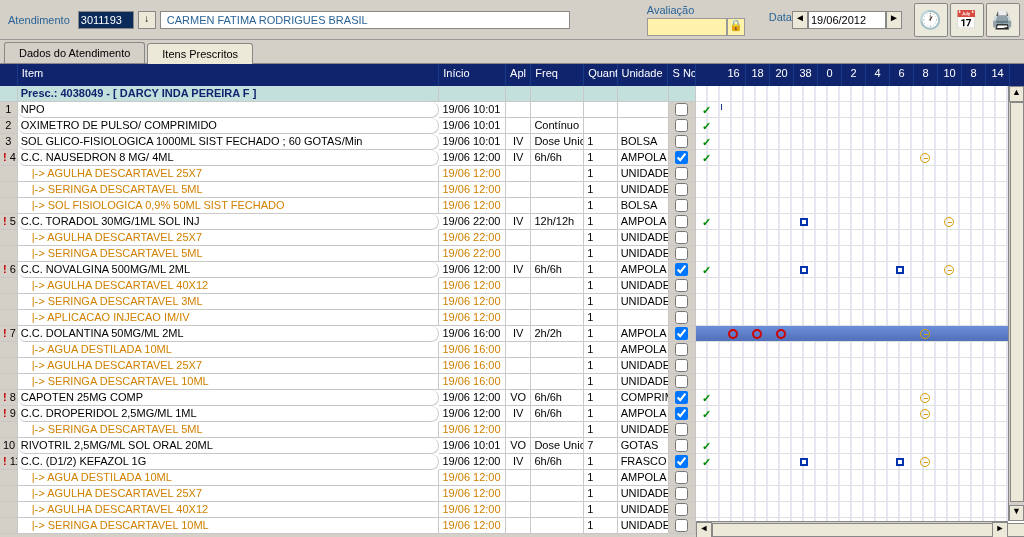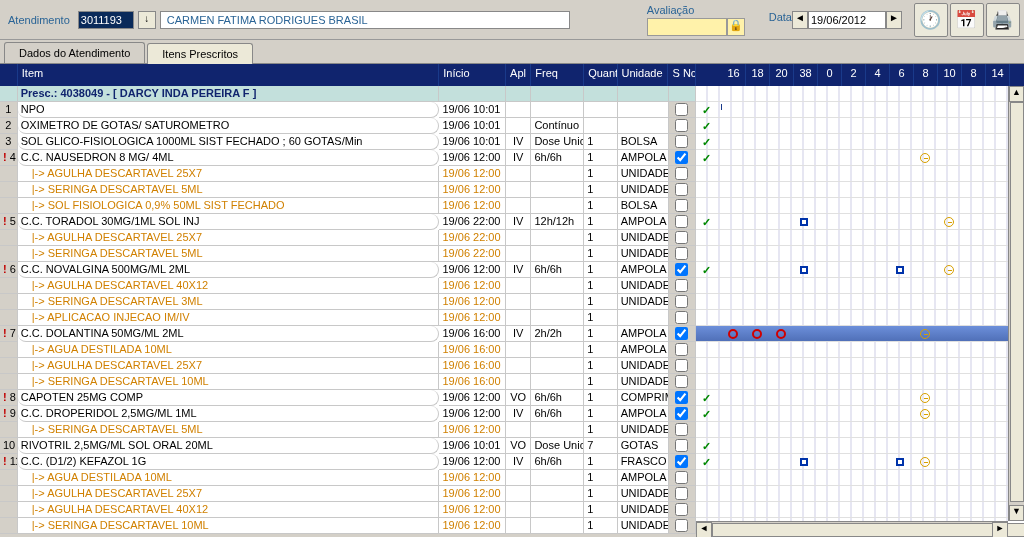--- a/index.html
+++ b/index.html
@@ -149,21 +149,21 @@
           <div class="c-item main-item" style="">NPO</div>
           <div class="c-inicio ">19/06 10:01</div>
           <div class="c-apl"></div>
           <div class="c-freq"></div>
           <div class="c-quant"></div>
           <div class="c-unid"></div>
           <div style="width:28px;text-align:center;background:#d4d0c8"><input type="checkbox" style=""></div>
         </div>
         <div class="row">
           <div class="c-rownum"> 2</div>
-          <div class="c-item main-item" style="">OXIMETRO DE GOTAS/ SATUROMETRO</div>
+          <div class="c-item main-item" style="">OXIMETRO DE PULSO/ COMPRIMIDO</div>
           <div class="c-inicio ">19/06 10:01</div>
           <div class="c-apl"></div>
           <div class="c-freq">Contínuo</div>
           <div class="c-quant"></div>
           <div class="c-unid"></div>
           <div style="width:28px;text-align:center;background:#d4d0c8"><input type="checkbox" style=""></div>
         </div>
         <div class="row">
           <div class="c-rownum"> 3</div>
           <div class="c-item main-item" style="">SOL GLICO-FISIOLOGICA 1000ML SIST FECHADO ; 60 GOTAS/Min</div>

